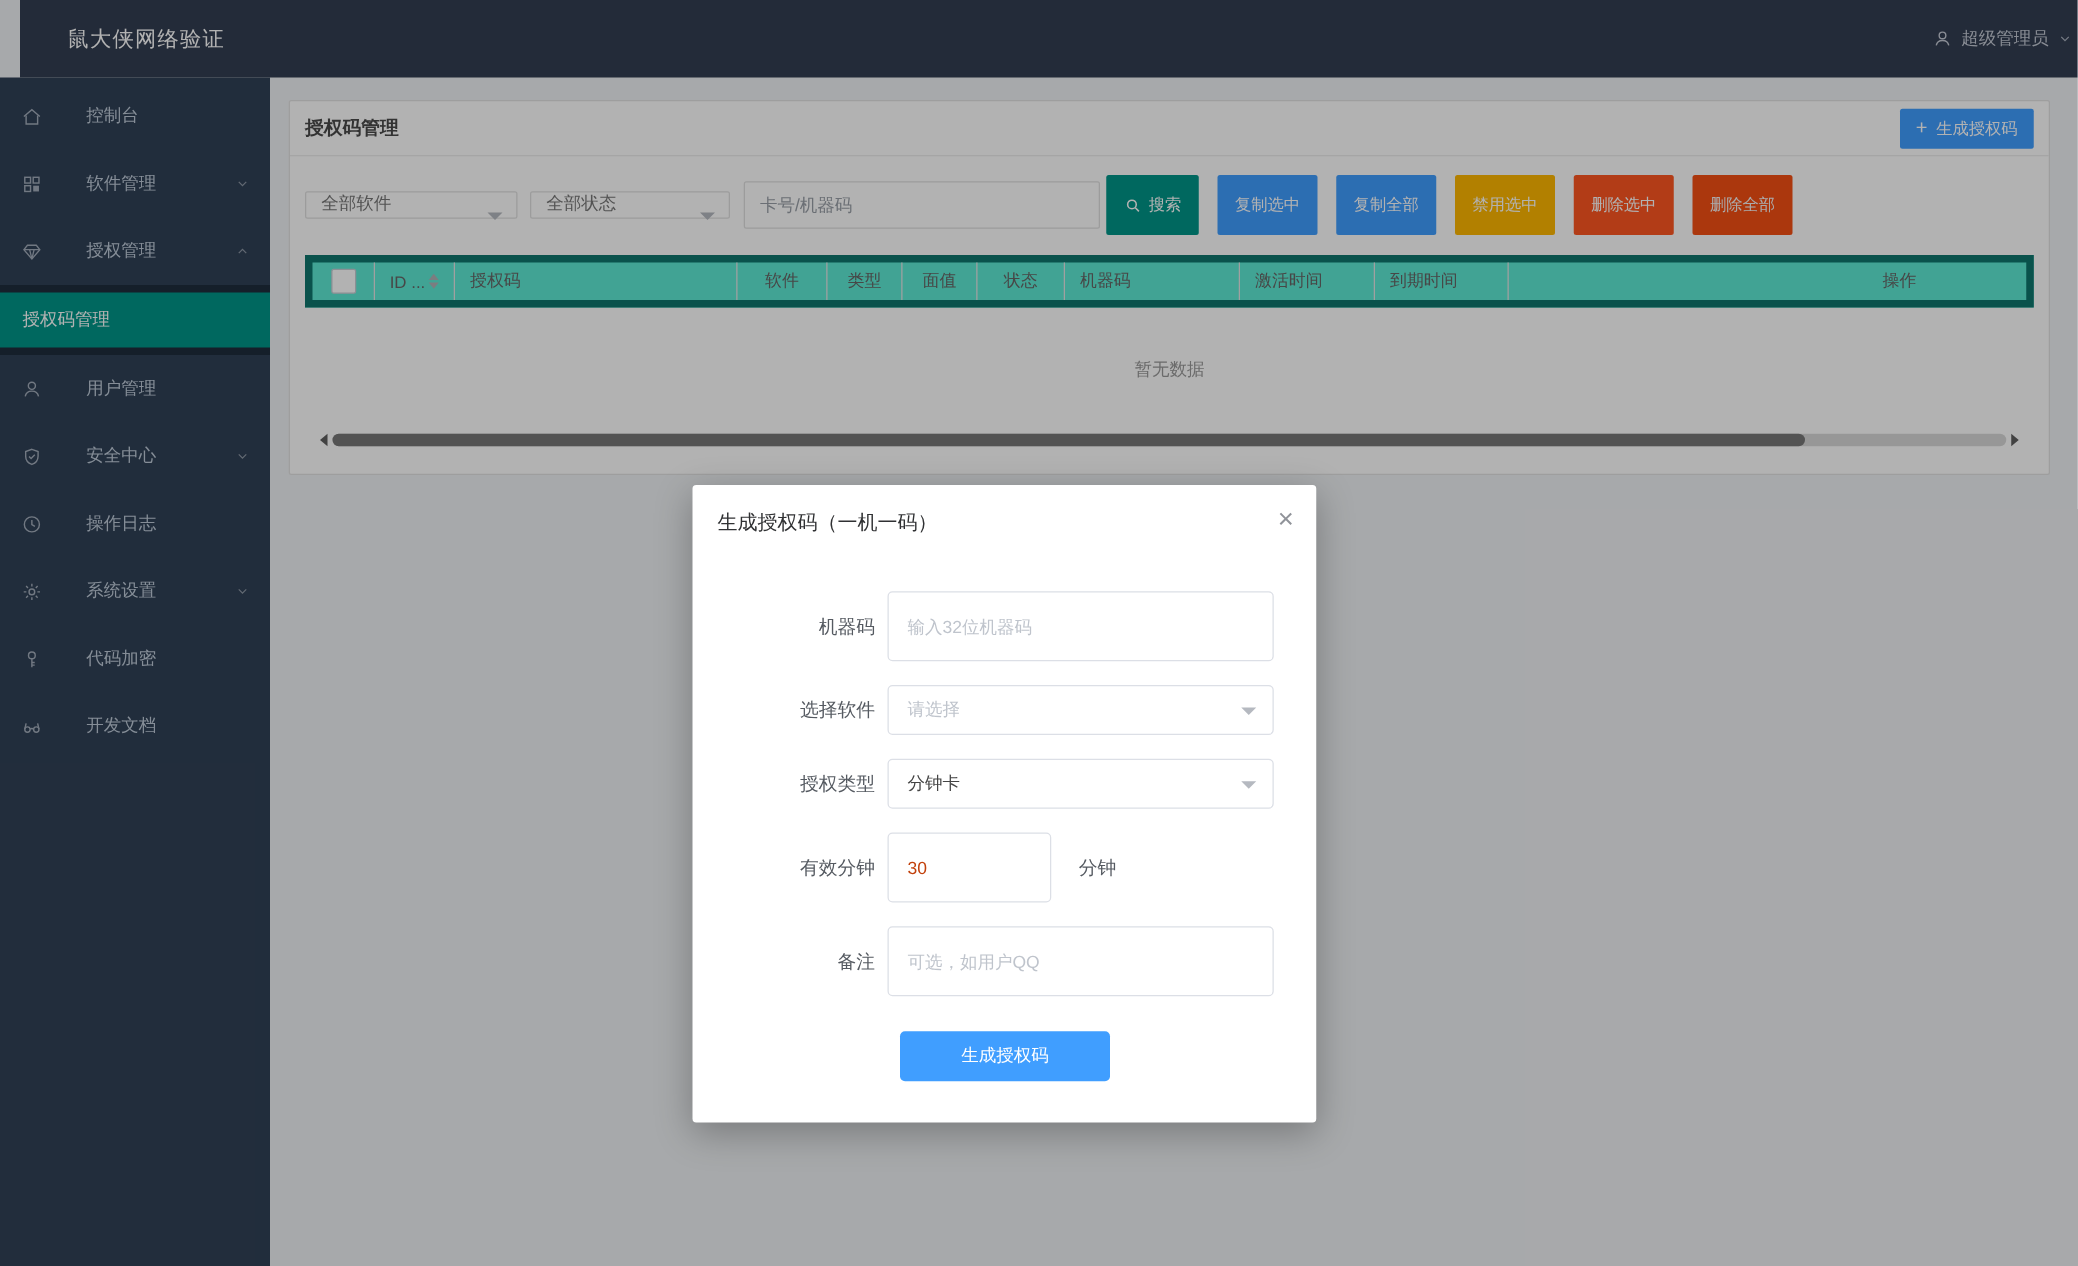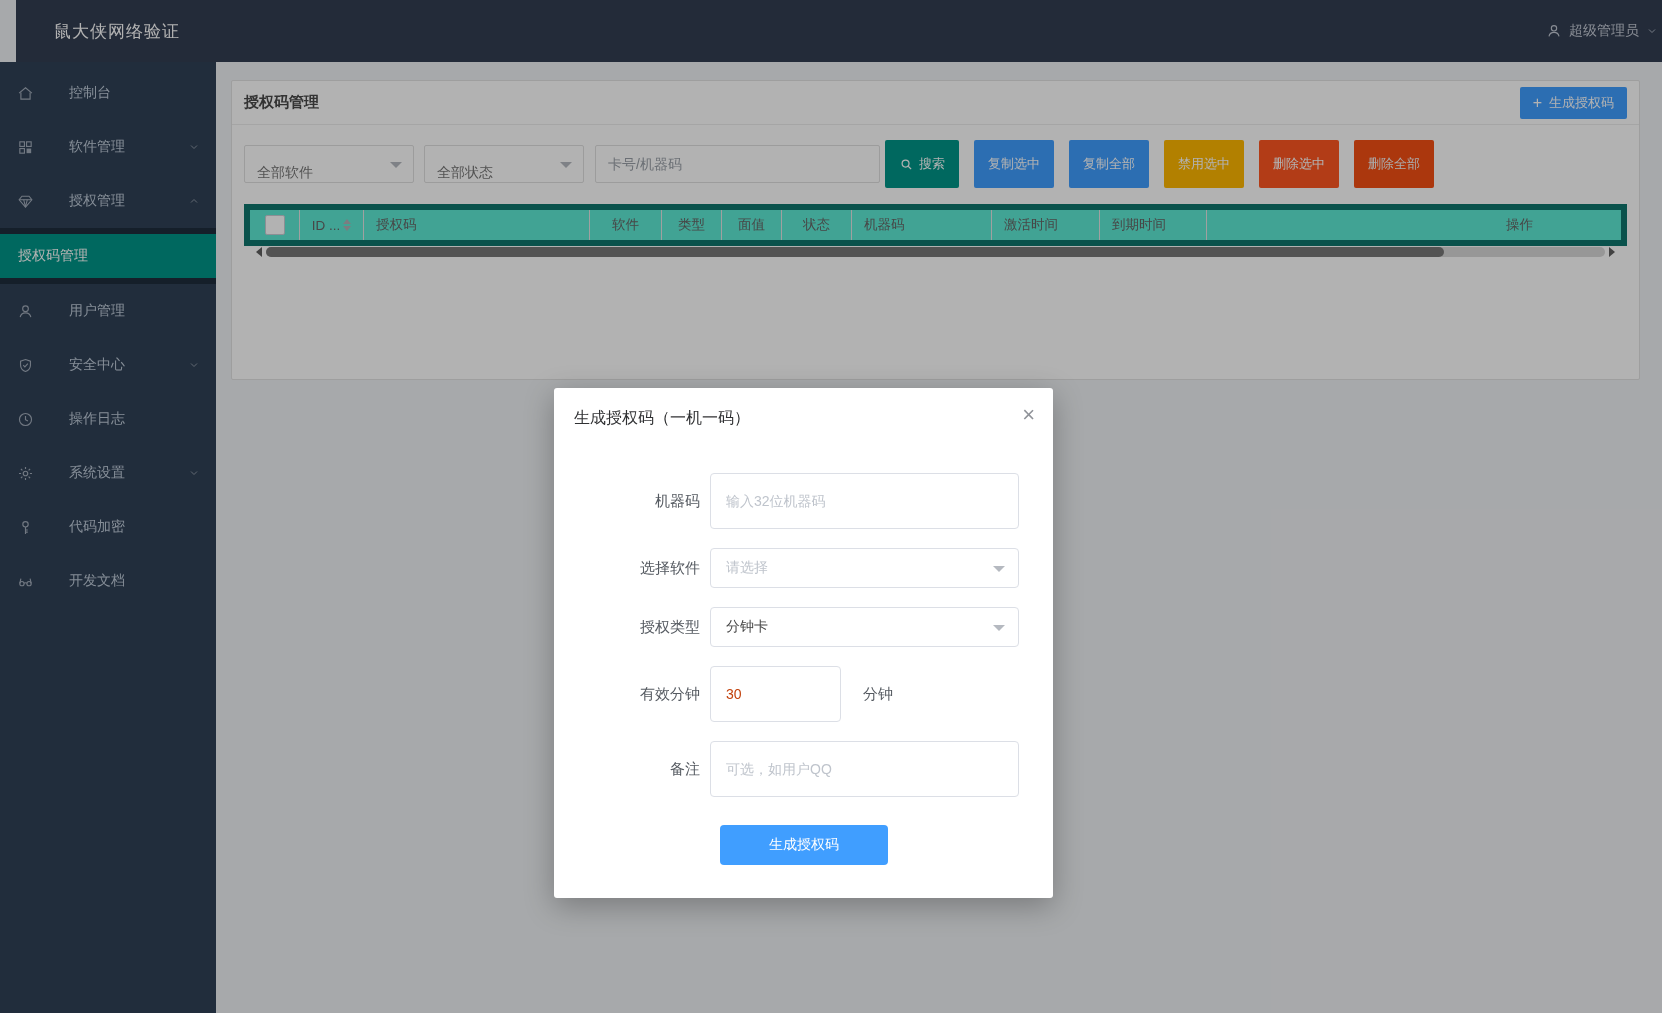--- a/index.html
+++ b/index.html
@@ -40,22 +40,22 @@
   .card-head{height:44px;display:flex;align-items:center;justify-content:space-between;
     padding:0 12px;border-bottom:1px solid #ececec;}
   .card-title{font-size:15px;color:#4a4a4a;}
   .btn{display:inline-flex;align-items:center;justify-content:center;gap:5px;height:48px;
     border:none;border-radius:2px;color:#fff;font-size:13px;padding:0 14px;cursor:pointer;
     font-family:inherit;white-space:nowrap;}
   .btn-gen{background:var(--blue);height:32px;font-size:13px;padding:0 13px;}
   .btn-gen .plus{font-size:16px;line-height:1;margin-right:2px;}
 
   .filters{display:flex;align-items:center;padding:15px 12px 16px;}
-  .sel{position:relative;height:38px;border:1px solid #e0e0e0;border-radius:2px;background:#fff;
-    display:flex;align-items:flex-end;padding:0 28px 0 12px;color:#777;cursor:pointer;}
+  .sel{position:relative;height:22px;border:1px solid #e0e0e0;border-radius:2px;background:#fff;
+    display:flex;align-items:flex-start;padding:0 28px 0 12px;color:#777;cursor:pointer;}
   .sel-soft{width:170px;margin-right:10px;}
   .sel-stat{width:160px;margin-right:11px;}
   .caret{position:absolute;right:11px;top:16px;width:0;height:0;
     border:6px solid transparent;border-top-color:#b5b9c0;border-bottom:none;}
   .f-input{width:285px;height:38px;border:1px solid #e0e0e0;border-radius:2px;padding:0 12px;
     font-size:14px;color:#555;font-family:inherit;margin-right:5px;outline:none;}
   .f-input::placeholder{color:#9aa0a8;}
   .btn-search{background:var(--teal);margin-right:15px;}
   .btn-search .icn{width:15px;height:15px;}
   .btn-copy-sel,.btn-copy-all{background:var(--blue);margin-right:15px;}
@@ -306,20 +306,21 @@
         <div class="th th-code">授权码</div>
         <div class="th th-soft">软件</div>
         <div class="th th-type">类型</div>
         <div class="th th-val">面值</div>
         <div class="th th-stat">状态</div>
         <div class="th th-mach">机器码</div>
         <div class="th th-act">激活时间</div>
         <div class="th th-exp">到期时间</div>
         <div class="th th-op">操作</div>
       </div>
+      <div class="tbody-empty">暂无数据</div>
       <div class="hscroll-row">
         <i class="arr arr-l"></i>
         <div class="track">
           <div class="thumb"></div>
         </div>
         <i class="arr arr-r"></i>
       </div>
     </div>
   </section>
 </main>

